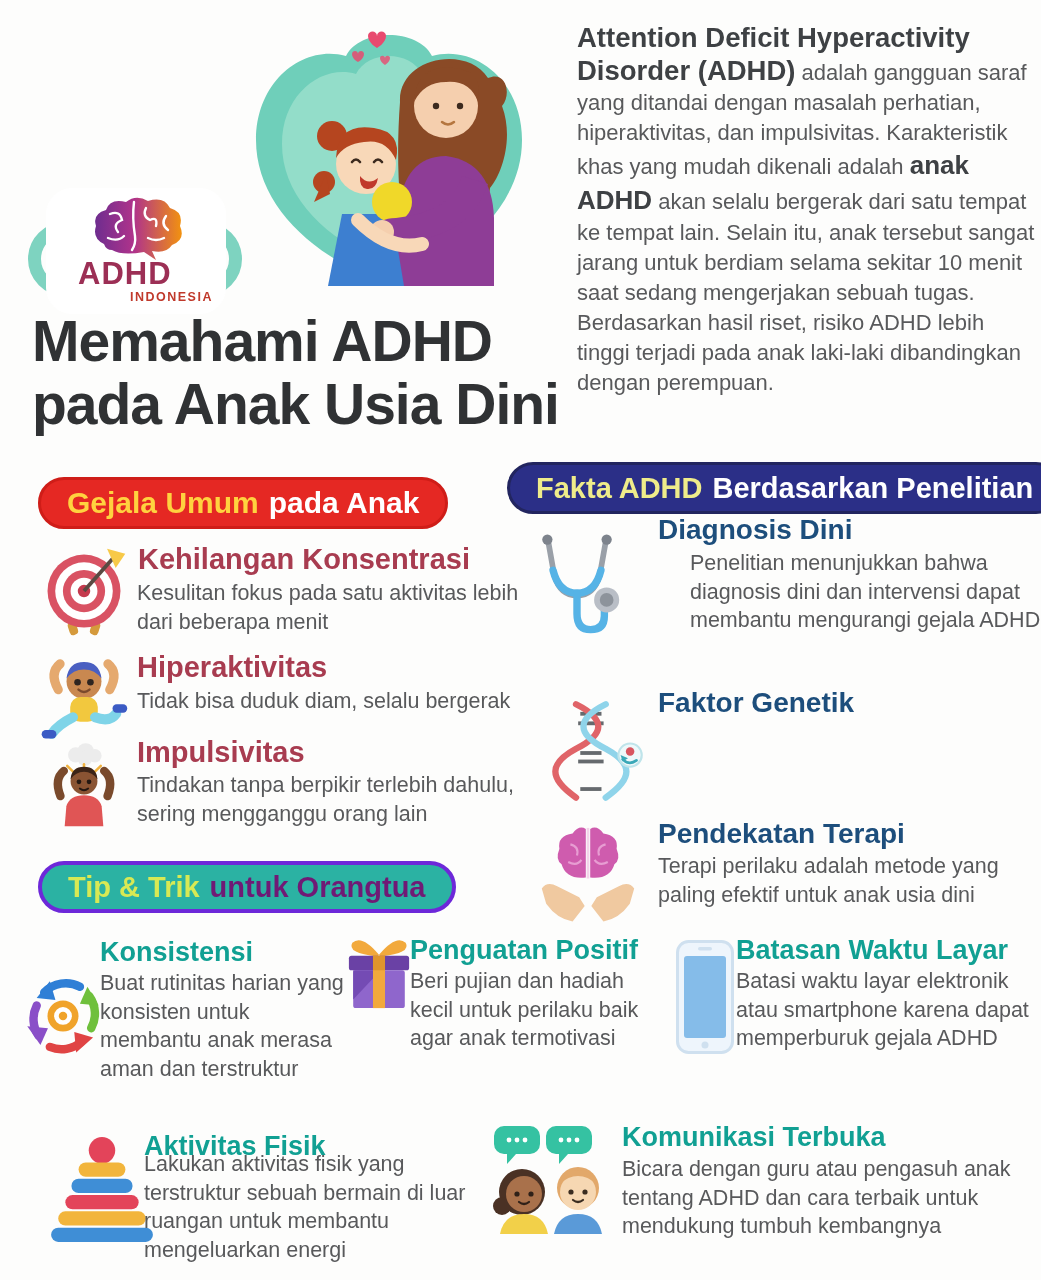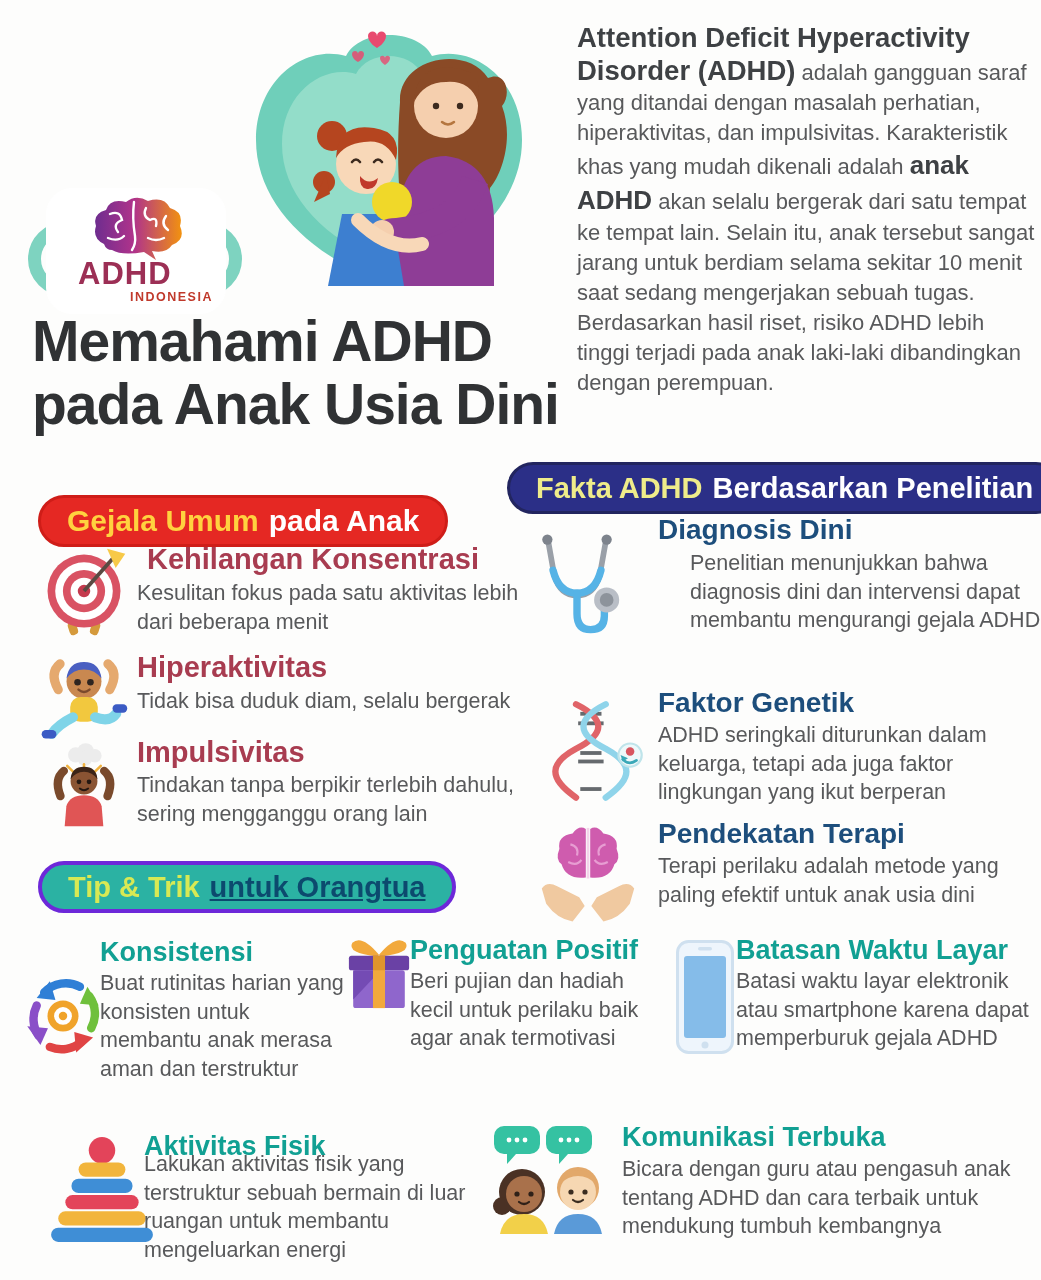--- a/index.html
+++ b/index.html
@@ -33,37 +33,37 @@
   .intro-strong{font-size:26px;font-weight:bold;color:#3e4144;}
 
   
   .main-title{left:32px;top:310px;width:565px;font-size:57px;font-weight:bold;
     color:#303234;line-height:1.1;letter-spacing:-1px;}
 
   
   .badge{height:52px;border-radius:28px;display:flex;align-items:center;
     padding:0 26px;font-weight:bold;white-space:nowrap;box-sizing:border-box;}
   .badge .hl{margin-right:10px;}
-  .badge-red{left:38px;top:495px;background:#e52823;border:3px solid #cf1d18;font-size:30px;}
+  .badge-red{left:38px;top:477px;background:#e52823;border:3px solid #cf1d18;font-size:30px;}
   .badge-red .hl{color:#ffd23f;} .badge-red .rest{color:#ffffff;}
   .badge-blue{left:507px;top:462px;background:#2b2f87;border:3px solid #22255f;font-size:29px;}
   .badge-blue .hl{color:#efec8a;} .badge-blue .rest{color:#ffffff;}
   .badge-teal{left:38px;top:861px;background:#2bb2a3;border:4px solid #6d28d9;font-size:29px;}
-  .badge-teal .hl{color:#d8e954;} .badge-teal .rest{color:#0c4a6e;text-decoration:underline;}
+  .badge-teal .hl{color:#d8e954;} .badge-teal .rest{color:#701a75;}
 
   
   .item-title{font-weight:bold;position:absolute;}
   .item-desc{position:absolute;font-size:21.5px;line-height:1.33;color:#58595b;}
   .t-red{font-size:29px;color:#a83c50;}
   .t-blue{font-size:28px;color:#1d4e7c;}
   .t-teal{font-size:27px;color:#11a093;}
 
   
   .s1-icon{left:36px;top:544px;width:96px;height:98px;}
-  .s1-title{left:147px;top:543px;text-align:right;}
+  .s1-title{left:138px;top:543px;text-align:right;}
   .s1-desc{left:137px;top:579px;width:392px;}
   .s2-icon{left:38px;top:650px;width:92px;height:94px;}
   .s2-title{left:137px;top:651px;}
   .s2-desc{left:137px;top:687px;width:405px;}
   .s3-icon{left:42px;top:740px;width:84px;height:92px;}
   .s3-title{left:137px;top:736px;}
   .s3-desc{left:137px;top:771px;width:405px;}
 
   
   .f1-icon{left:520px;top:526px;width:114px;height:116px;}
@@ -271,21 +271,20 @@
       </g>
       <path d="M34 4 C62 18 62 32 34 46 C8 60 8 74 34 92" stroke="#e06468" stroke-width="6" fill="none" stroke-linecap="round"></path>
       <path d="M62 4 C34 18 34 32 62 46 C88 60 88 74 62 92" stroke="#8fd4ea" stroke-width="6" fill="none" stroke-linecap="round"></path>
       <circle cx="85" cy="52" r="11" fill="#eef8fa" stroke="#bfe4ea" stroke-width="2"></circle>
       <circle cx="85" cy="48.5" r="4" fill="#d85560"></circle>
       <path d="M78 56 q6 6 13 1" stroke="#3aa8b8" stroke-width="2.6" fill="none" stroke-linecap="round"></path>
       <path d="M76 52 l2 6 l5 -3 Z" fill="#3aa8b8"></path>
     </svg>
   </div>
   <div class="abs item-title t-blue f2-title">Faktor Genetik</div>
-  <div class="abs item-desc f2-desc">ADHD seringkali diturunkan dalam keluarga, tetapi ada juga faktor lingkungan yang ikut berperan</div>
 
   <div class="abs f3-icon icon">
     <svg viewBox="0 0 100 100">
       <g fill="#cf5cae">
         <path d="M48 54 Q30 56 26 42 Q20 38 24 28 Q22 16 36 14 Q42 6 48 10 Z"></path>
         <path d="M52 54 Q70 56 74 42 Q80 38 76 28 Q78 16 64 14 Q58 6 52 10 Z"></path>
       </g>
       <line x1="50" y1="9" x2="50" y2="55" stroke="#f3d3ea" stroke-width="2.4"></line>
       <g fill="none" stroke="#e79dd2" stroke-width="2">
         <path d="M34 24 q8 2 6 10"></path>

